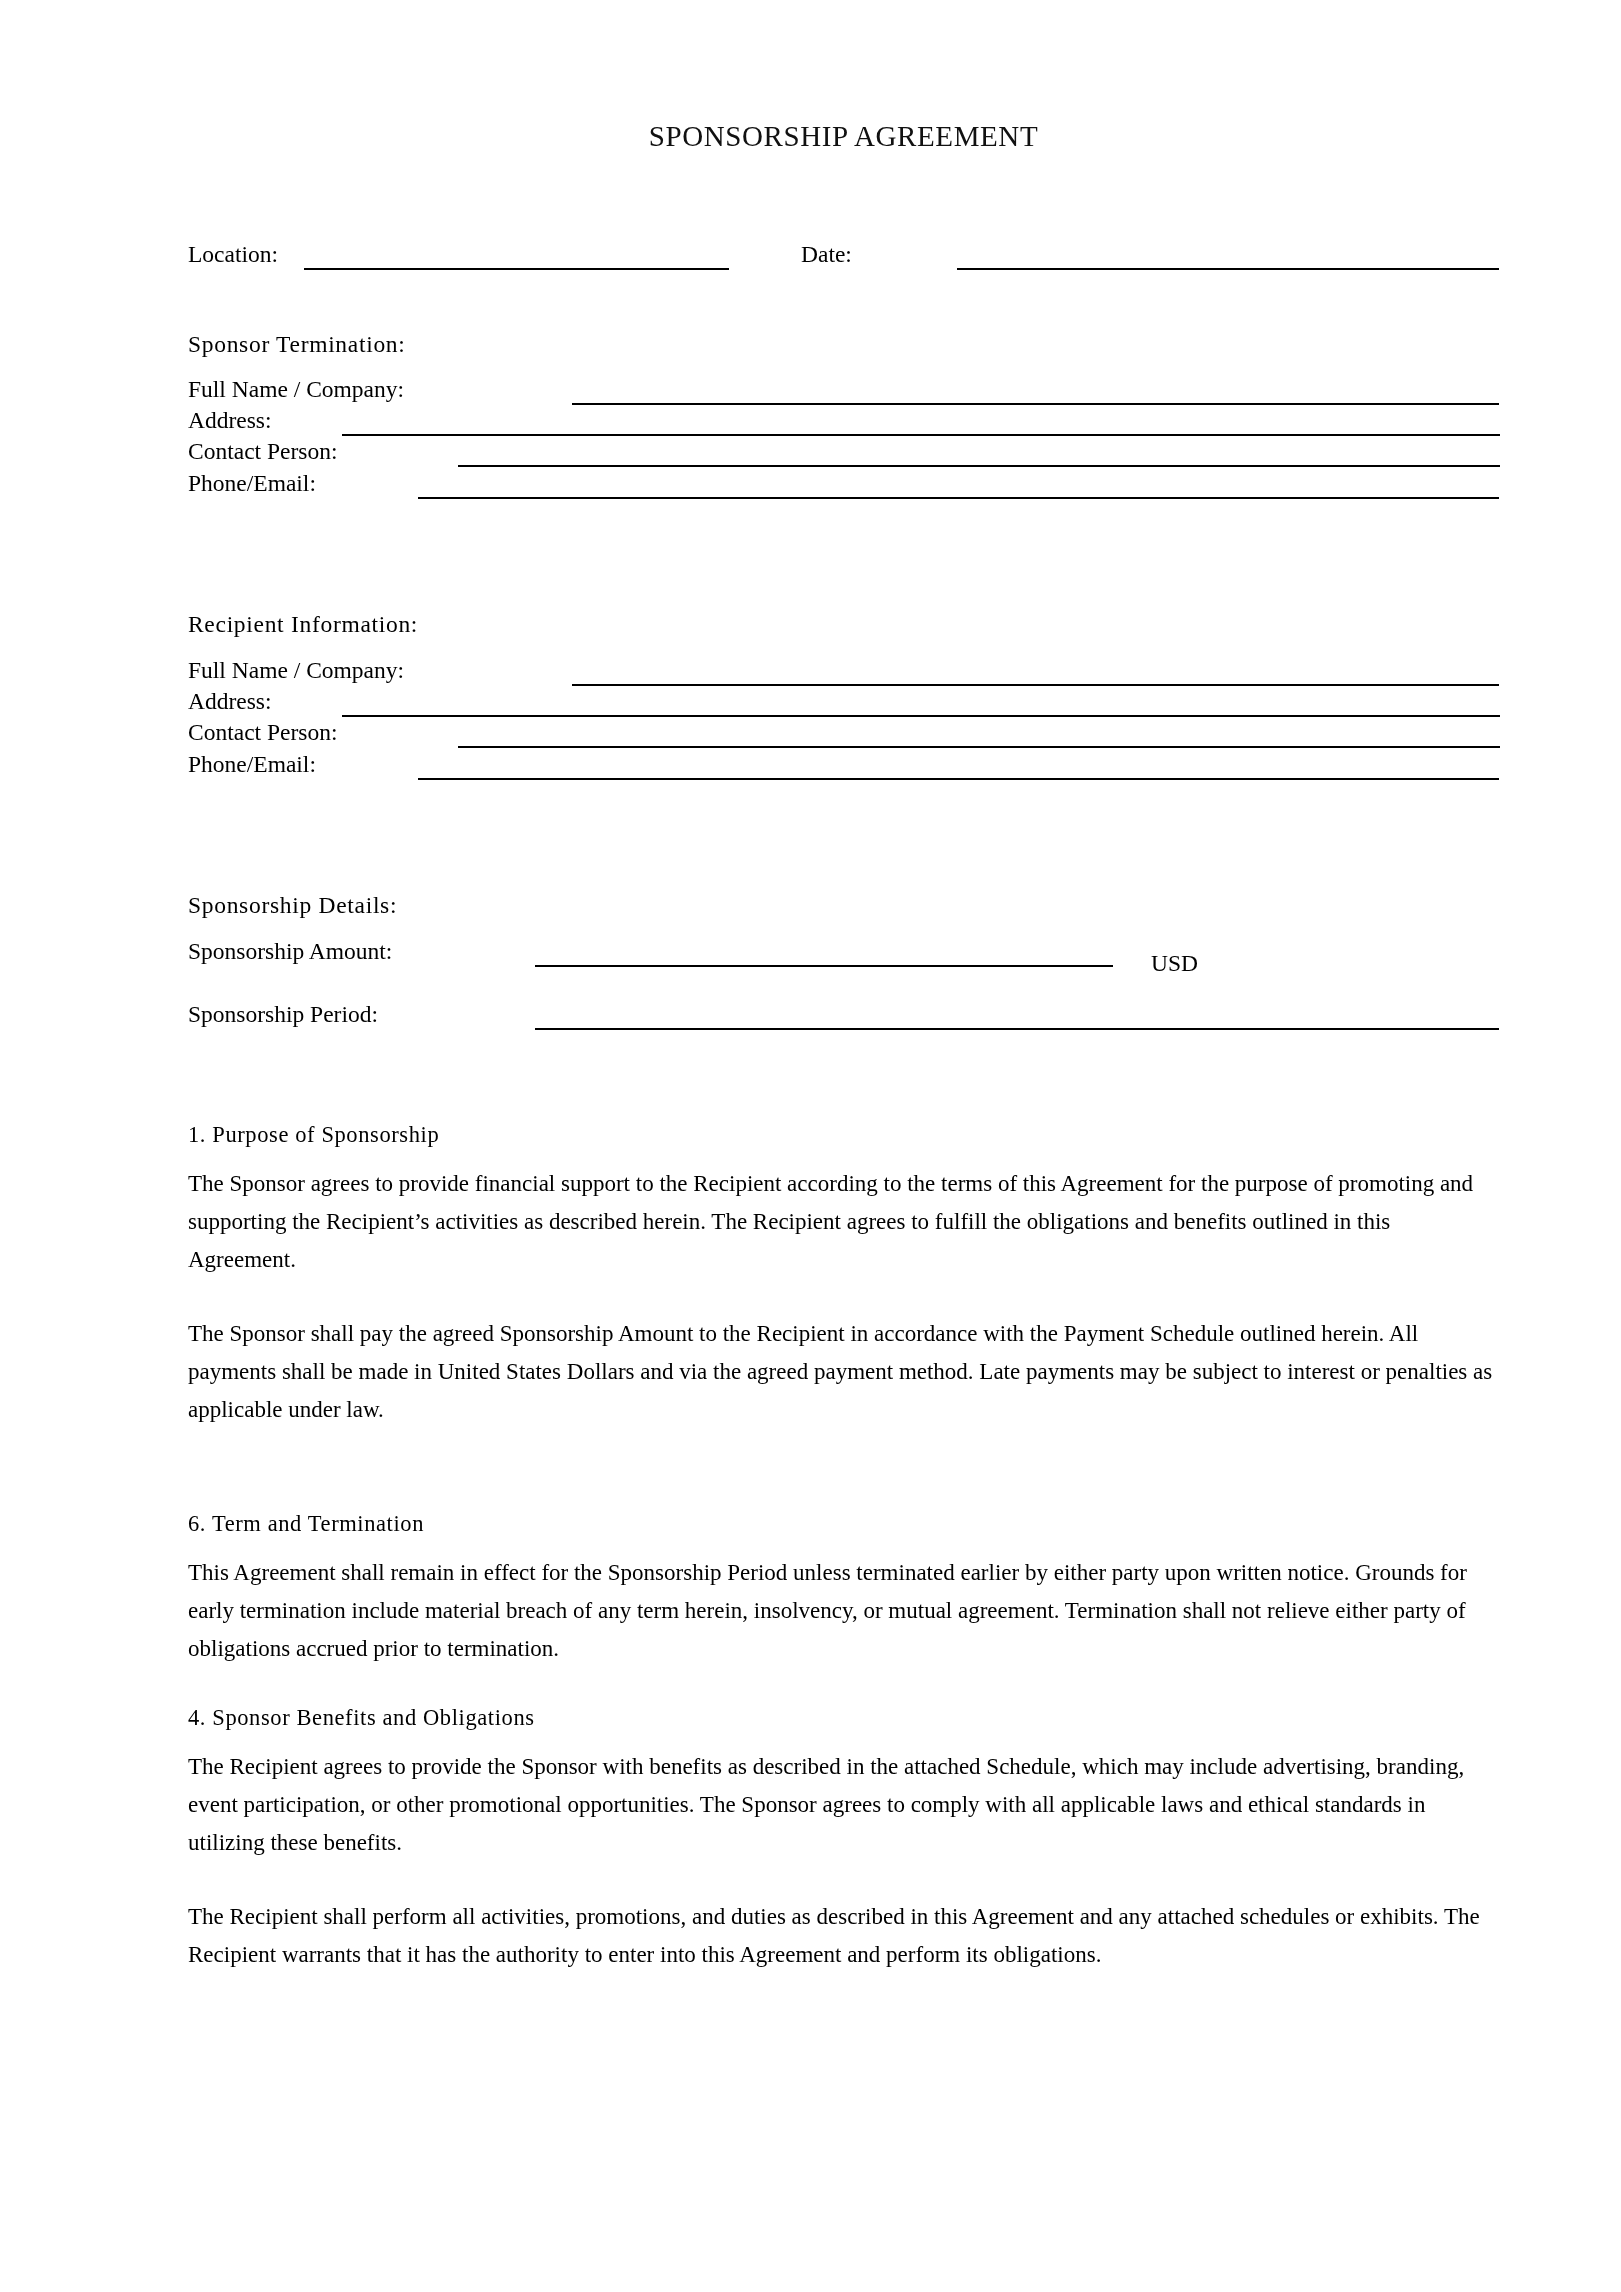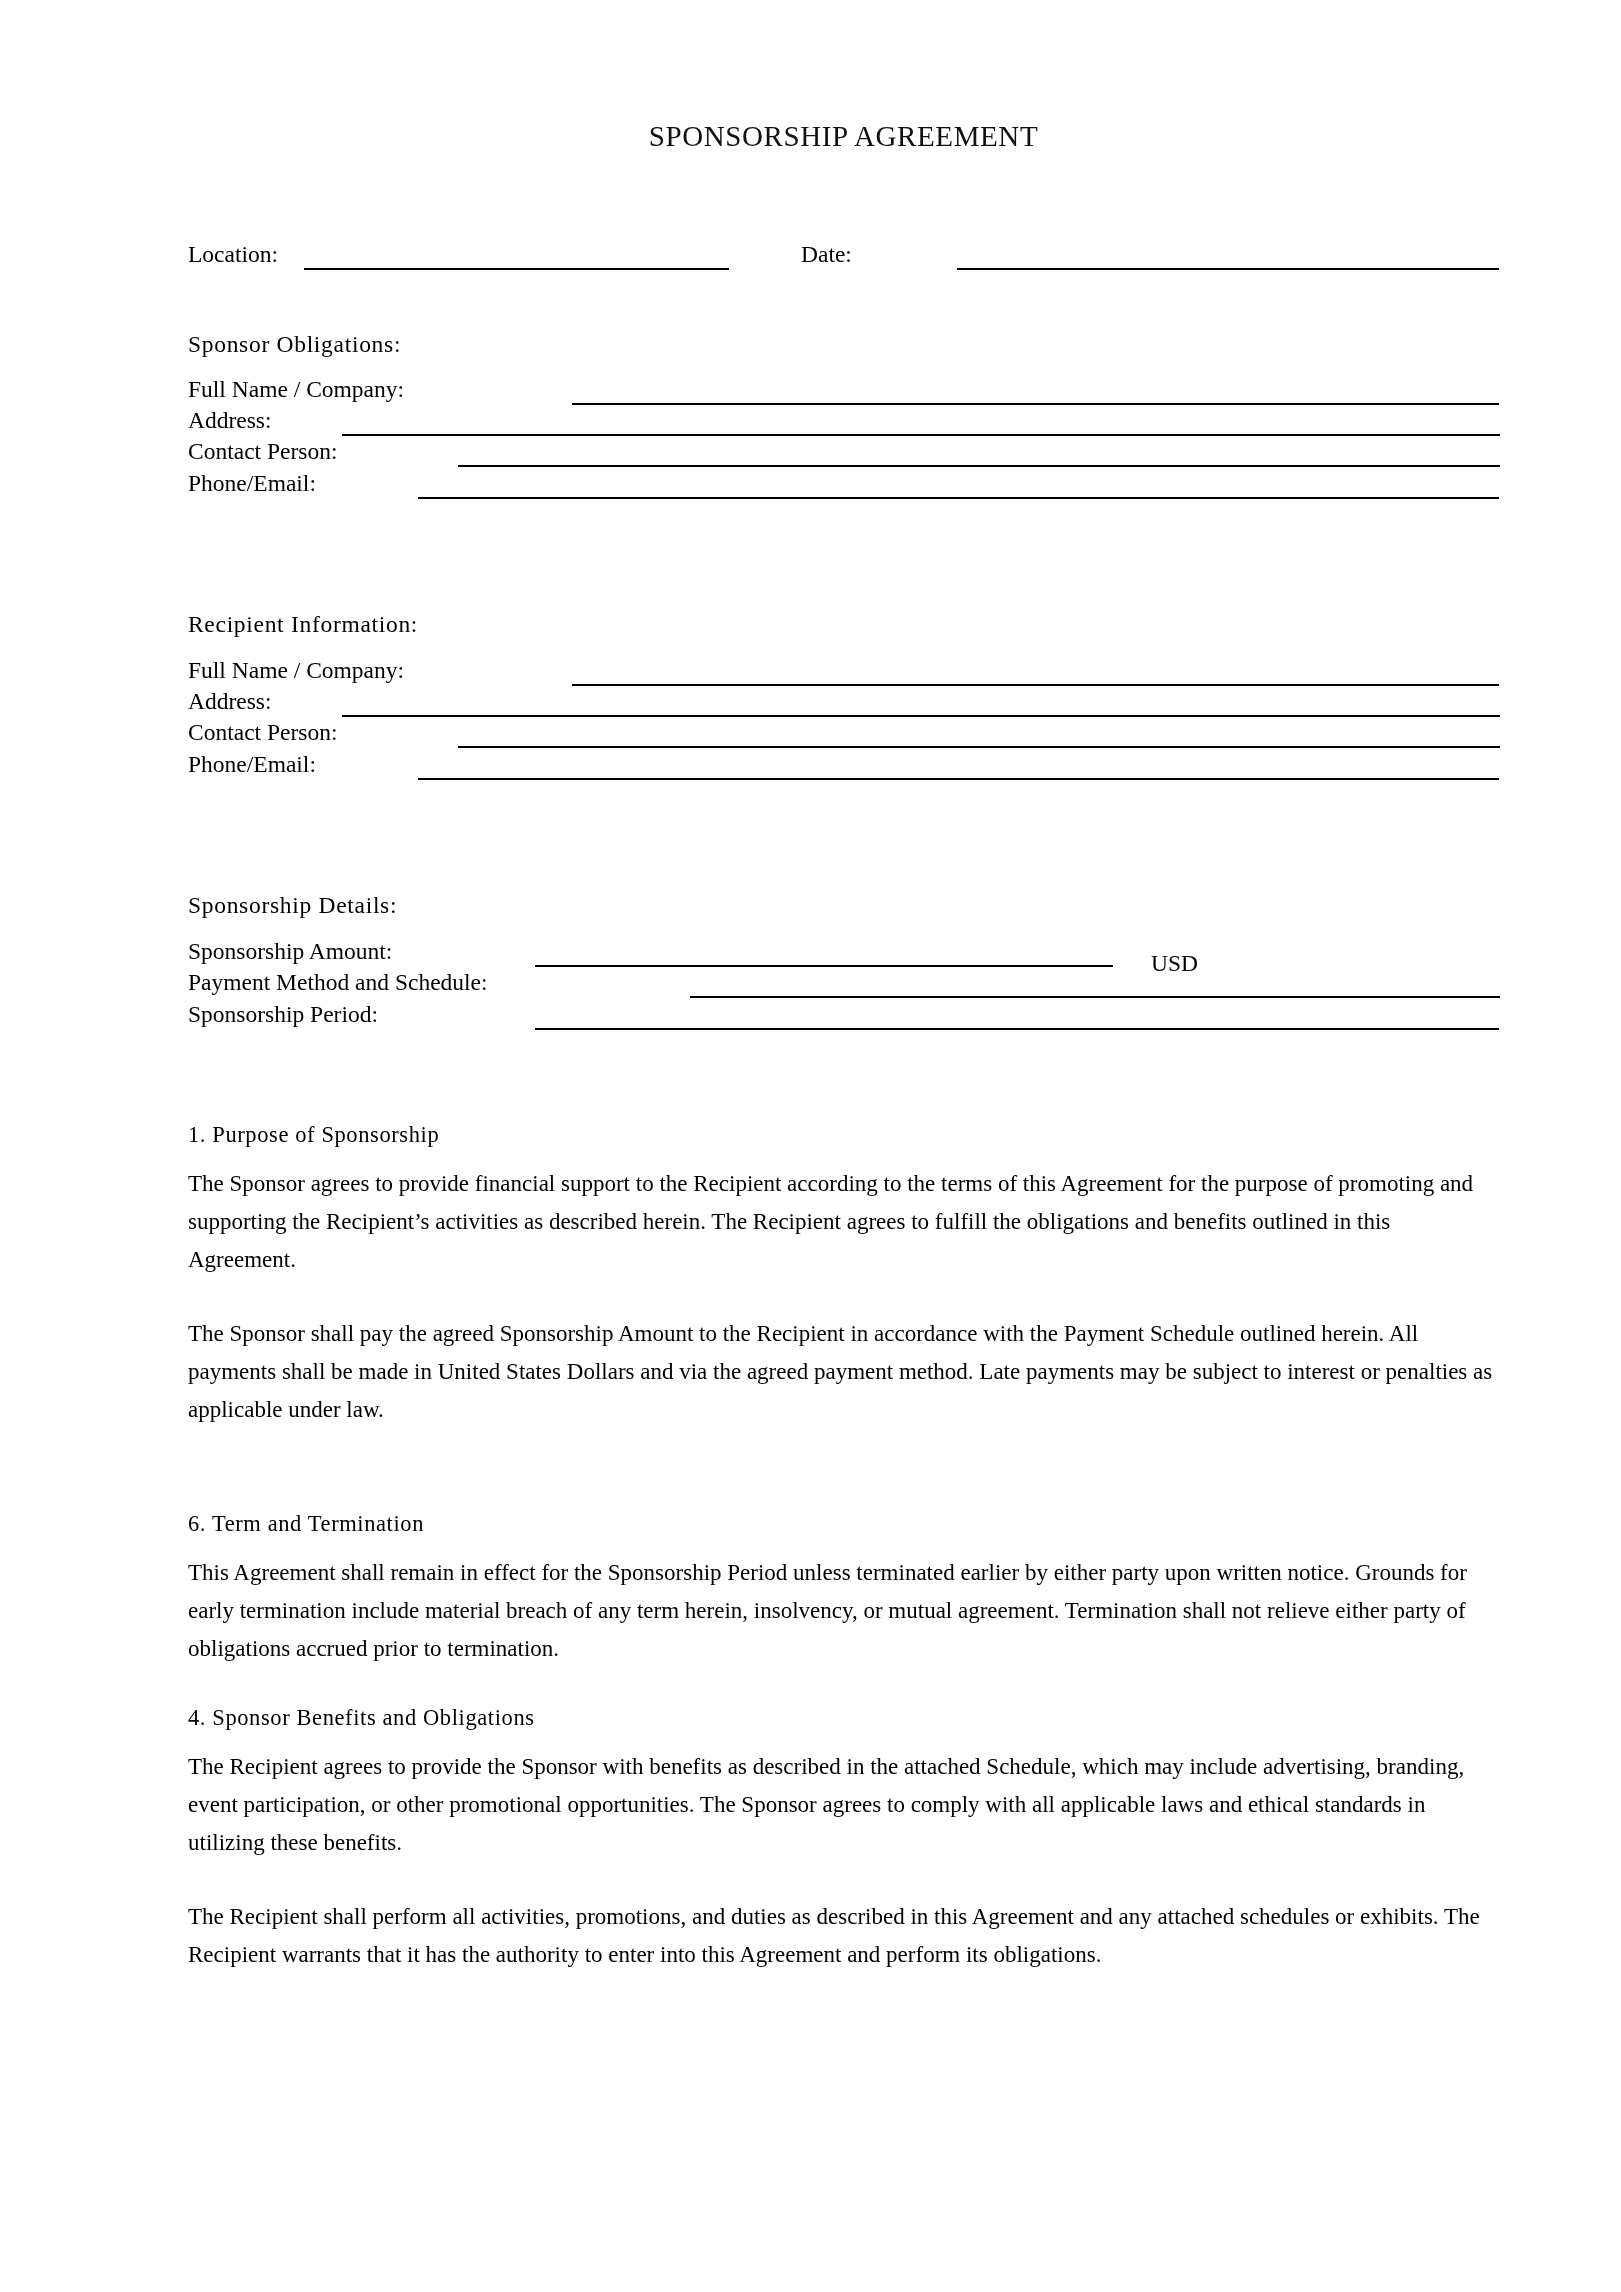--- a/index.html
+++ b/index.html
@@ -96,21 +96,21 @@
 
   <div class="doc-title">SPONSORSHIP AGREEMENT</div>
 
   <div class="form-row" style="top:240px; left:155px; width:1311px;">
     <span class="f-label">Location:</span>
     <span class="f-line" style="left:116px; top:28px; width:425px;"></span>
     <span class="f-suffix" style="left:613px; top:0;">Date:</span>
     <span class="f-line" style="left:769px; top:28px; width:542px;"></span>
   </div>
 
-  <div class="block-head" style="top:330px;">Sponsor Obligations:</div>
+  <div class="block-head" style="top:330px;">Sponsor Termination:</div>
 
   <div class="form-row" style="top:375px; width:1311px;">
     <span class="f-label">Full Name / Company:</span>
     <span class="f-line" style="left:384px; top:28px; width:927px;"></span>
   </div>
 
   <div class="form-row" style="top:406px; width:1311px;">
     <span class="f-label">Address:</span>
     <span class="f-line" style="left:154px; top:28px; width:1158px;"></span>
   </div>
@@ -148,24 +148,20 @@
   </div>
 
   <div class="block-head" style="top:891px;">Sponsorship Details:</div>
 
   <div class="form-row" style="top:937px; width:1311px;">
     <span class="f-label">Sponsorship Amount:</span>
     <span class="f-line" style="left:347px; top:28px; width:578px;"></span>
     <span class="f-suffix" style="left:963px; top:0;margin-top:12px;">USD</span>
   </div>
 
-  <div class="form-row" style="top:968px; width:1311px;">
-    <span class="f-label">Payment Method and Schedule:</span>
-    <span class="f-line" style="left:502px; top:28px; width:810px;"></span>
-  </div>
 
   <div class="form-row" style="top:1000px; width:1311px;">
     <span class="f-label">Sponsorship Period:</span>
     <span class="f-line" style="left:347px; top:28px; width:964px;"></span>
   </div>
 
   <div class="clause" style="top:1120px;">
     <div class="clause-title">1. Purpose of Sponsorship</div>
     <p class="clause-body">The Sponsor agrees to provide financial support to the Recipient according to the terms of this Agreement for the purpose of promoting and supporting the Recipient’s activities as described herein. The Recipient agrees to fulfill the obligations and benefits outlined in this Agreement.</p>
   </div>

